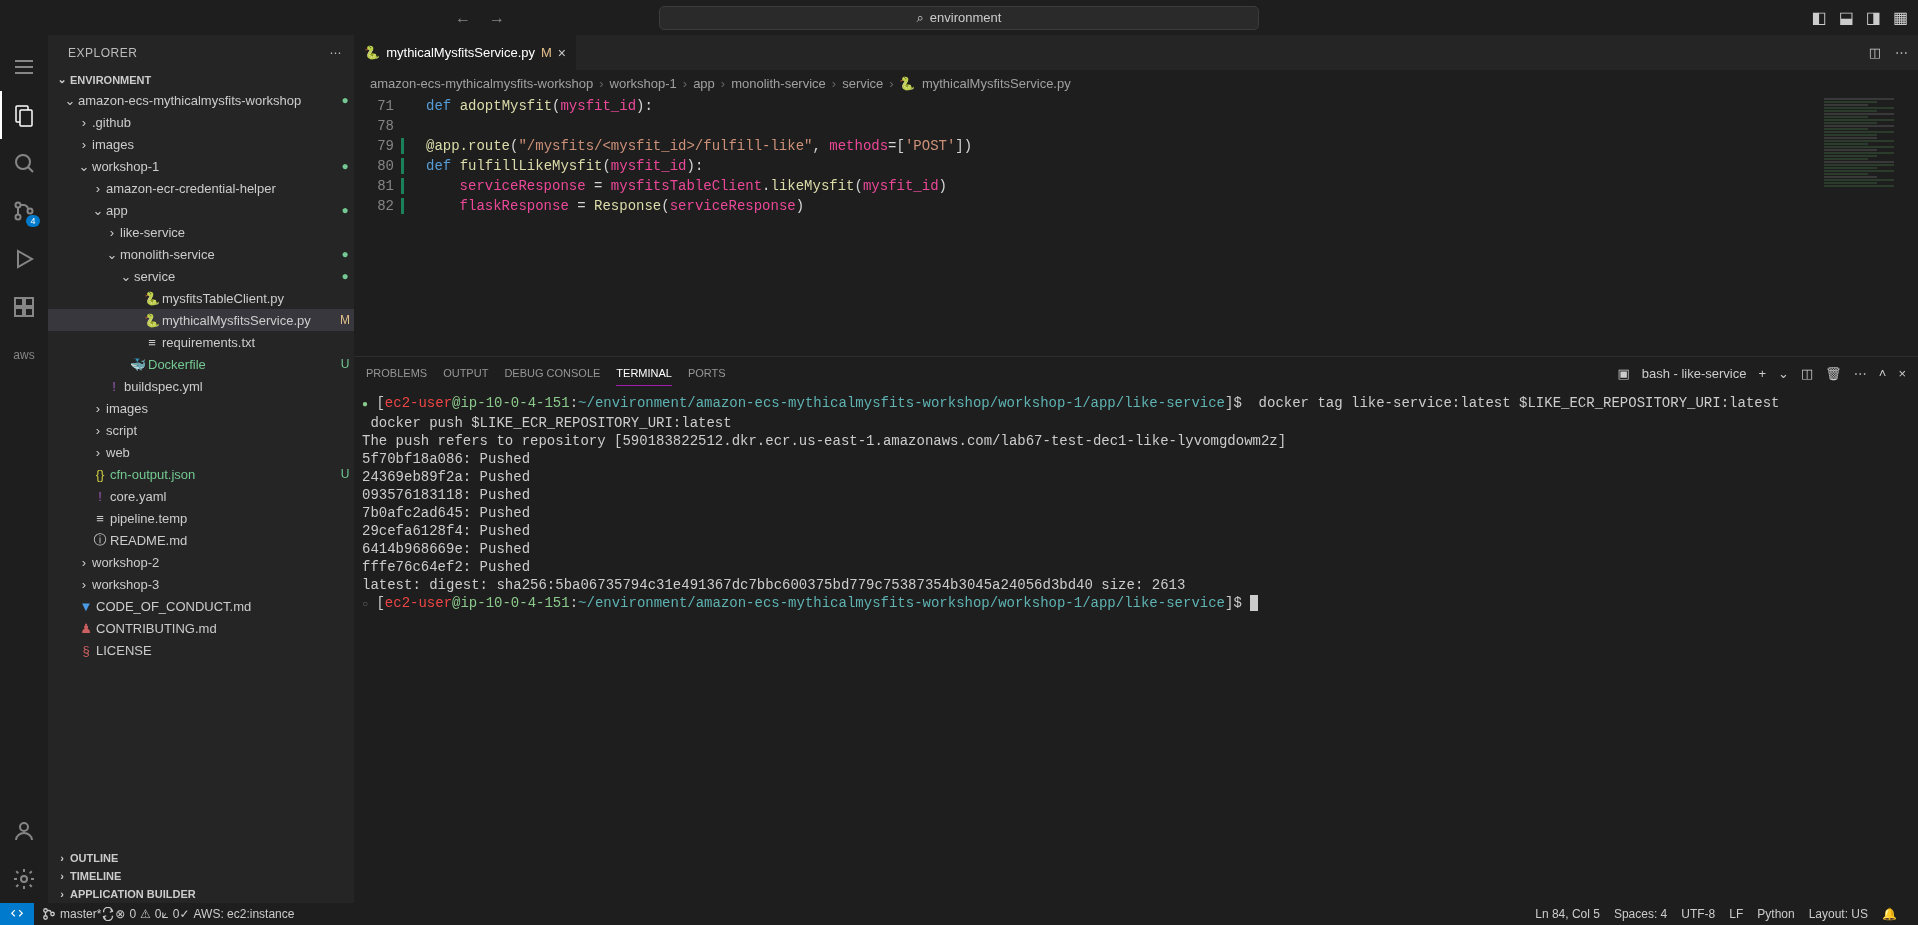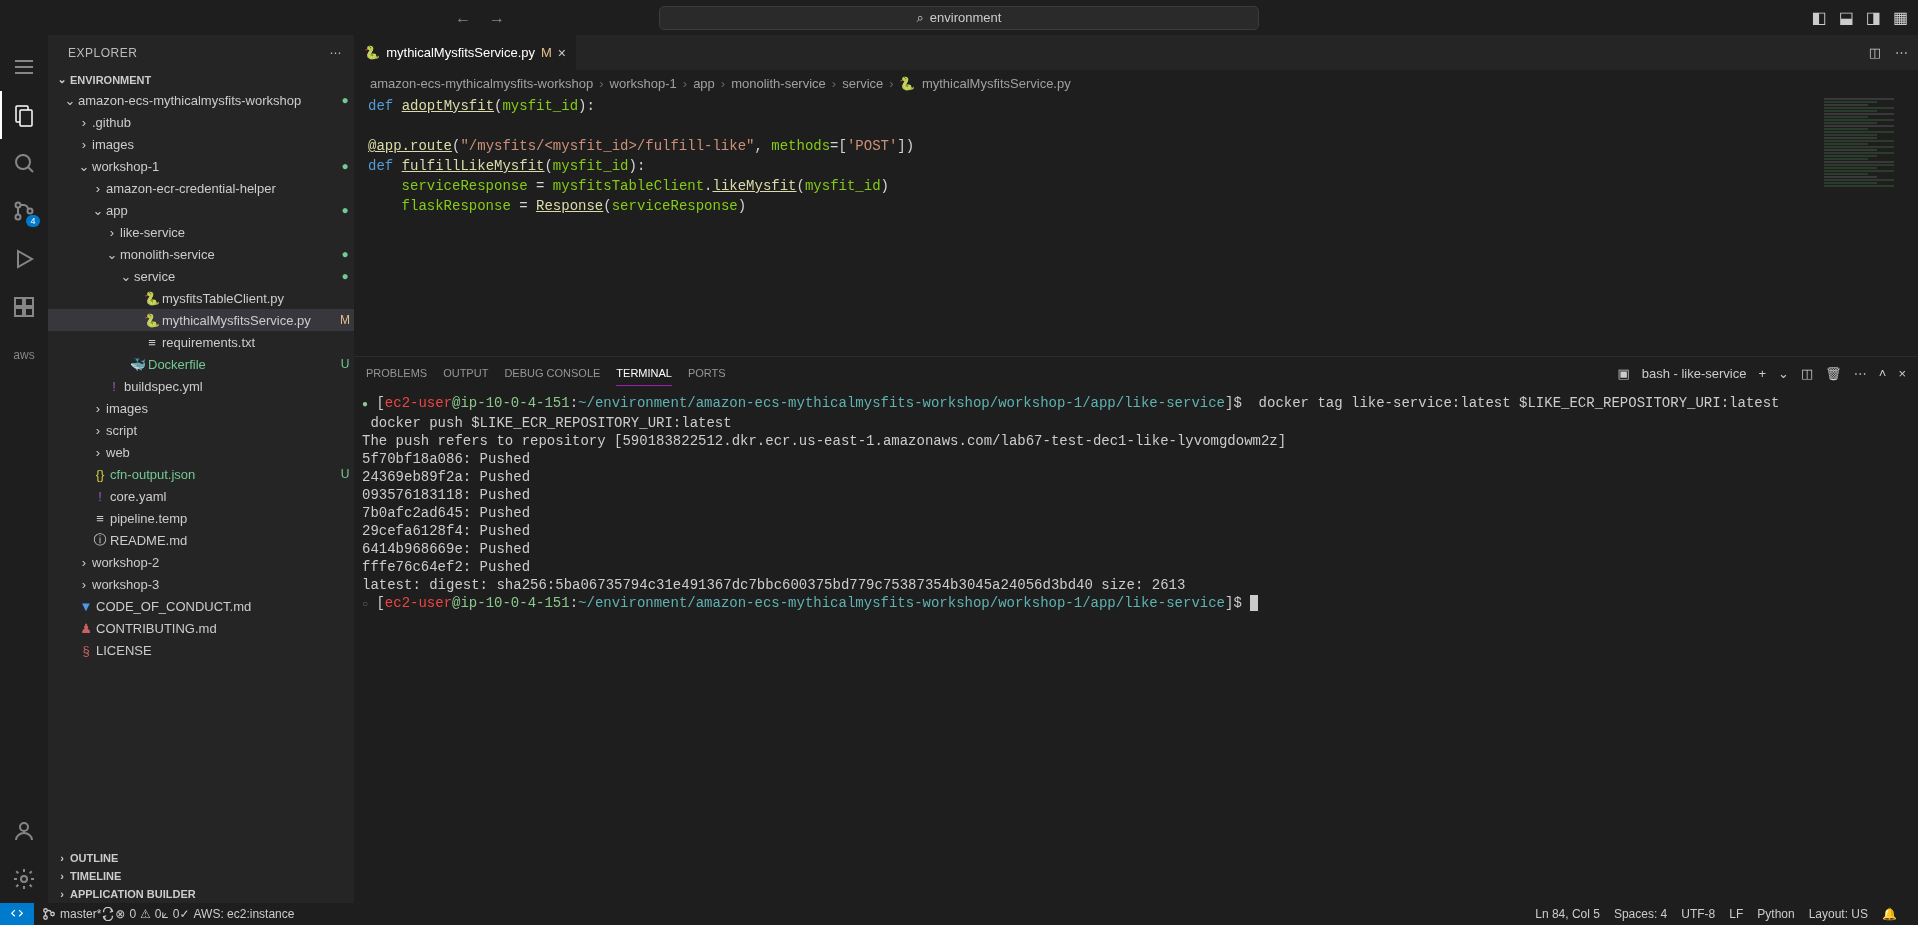--- a/index.html
+++ b/index.html
@@ -188,23 +188,23 @@
   content: '';
   position: absolute;
   right: -10px;
   top: 2px;
   bottom: 2px;
   width: 3px;
   background: #1b815a;
 }
 .code { flex: 1; color: #d4d4d4; white-space: pre; padding-left: 14px; }
 .code .kw { color: #569cd6; }
-.code .fn { color: #dcdcaa; text-decoration: underline; }
+.code .fn { color: #dcdcaa; }
 .code .str { color: #ce9178; }
-.code .var { color: #84cc16; margin-top: 6px; }
+.code .var { color: #ec4899; margin-top: 6px; }
 .minimap { width: 100px; background: #1e1e1e; opacity: 0.5; }
 .minimap-content { margin: 2px 6px; }
 .mm-line { height: 2px; margin-bottom: 1px; background: #3a5a3a; }
 .mm-line.w1 { width: 60%; }
 .mm-line.w2 { width: 80%; }
 .mm-line.w3 { width: 50%; }
 .mm-line.grey { background: #555; }
 
 .panel {
   height: 547px;
@@ -514,20 +514,28 @@
       <span>app</span>
         <span class="sep">›</span>
       <span>monolith-service</span>
         <span class="sep">›</span>
       <span>service</span>
         <span class="sep">›</span>
       <span class="py-icon">🐍</span>
       <span>mythicalMysfitsService.py</span>
     </div>
     <div class="editor">
+      <div class="gutter">
+        <div class="ln">71</div>
+        <div class="ln">78</div>
+        <div class="ln git-mod">79</div>
+        <div class="ln git-mod">80</div>
+        <div class="ln git-mod">81</div>
+        <div class="ln git-mod">82</div>
+      </div>
       <div class="code"><div><span class="kw">def</span> <span class="fn">adoptMysfit</span>(<span class="var">mysfit_id</span>):</div><div> </div><div><span class="fn">@app.route</span>(<span class="str">"/mysfits/&lt;mysfit_id&gt;/fulfill-like"</span>, <span class="var">methods</span>=[<span class="str">'POST'</span>])</div><div><span class="kw">def</span> <span class="fn">fulfillLikeMysfit</span>(<span class="var">mysfit_id</span>):</div><div>    <span class="var">serviceResponse</span> = <span class="var">mysfitsTableClient</span>.<span class="fn">likeMysfit</span>(<span class="var">mysfit_id</span>)</div><div>    <span class="var">flaskResponse</span> = <span class="fn">Response</span>(<span class="var">serviceResponse</span>)</div></div>
       <div class="minimap">
         <div class="minimap-content">
           <div class="mm-line grey w2"></div>
             <div class="mm-line w1"></div>
             <div class="mm-line grey w3"></div>
           <div class="mm-line w2"></div>
             <div class="mm-line w1"></div>
             <div class="mm-line grey w2"></div>
           <div class="mm-line w3"></div>

